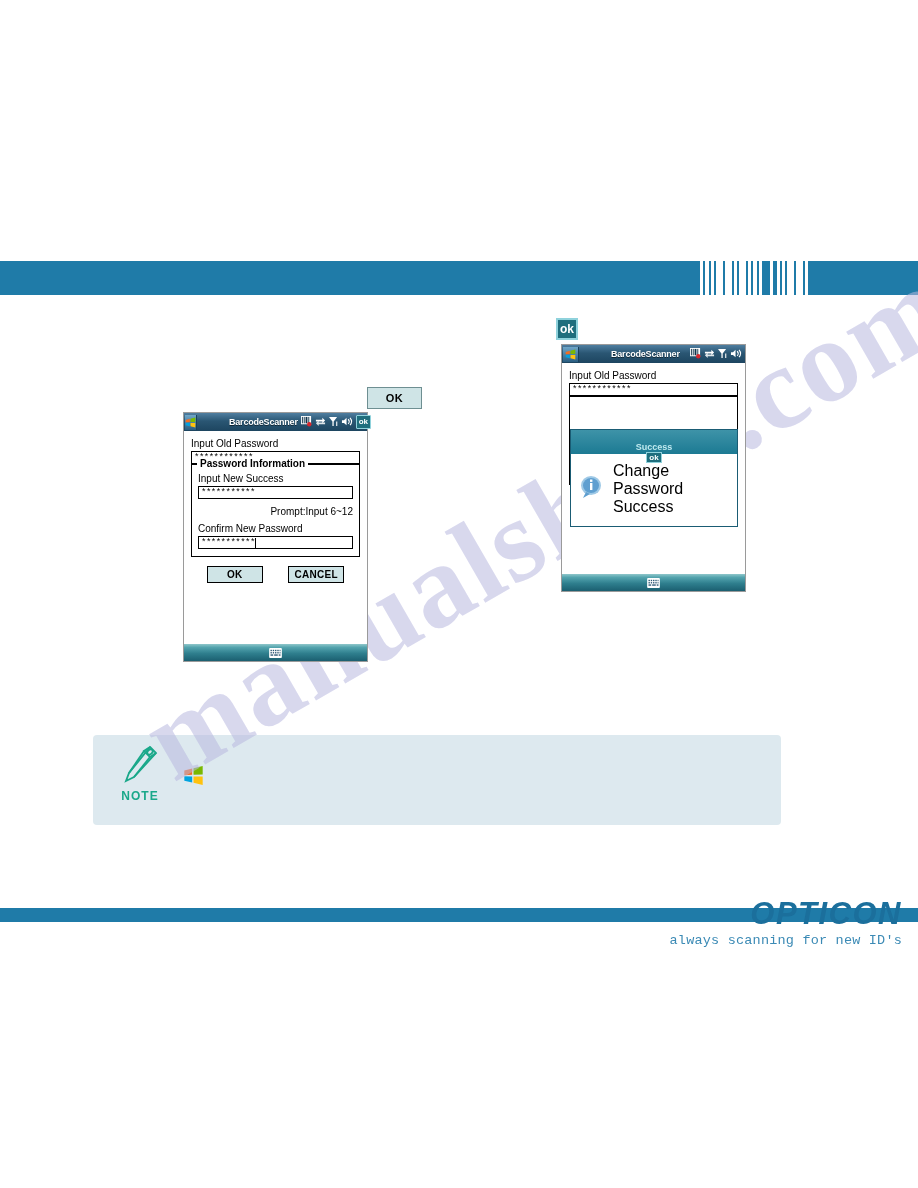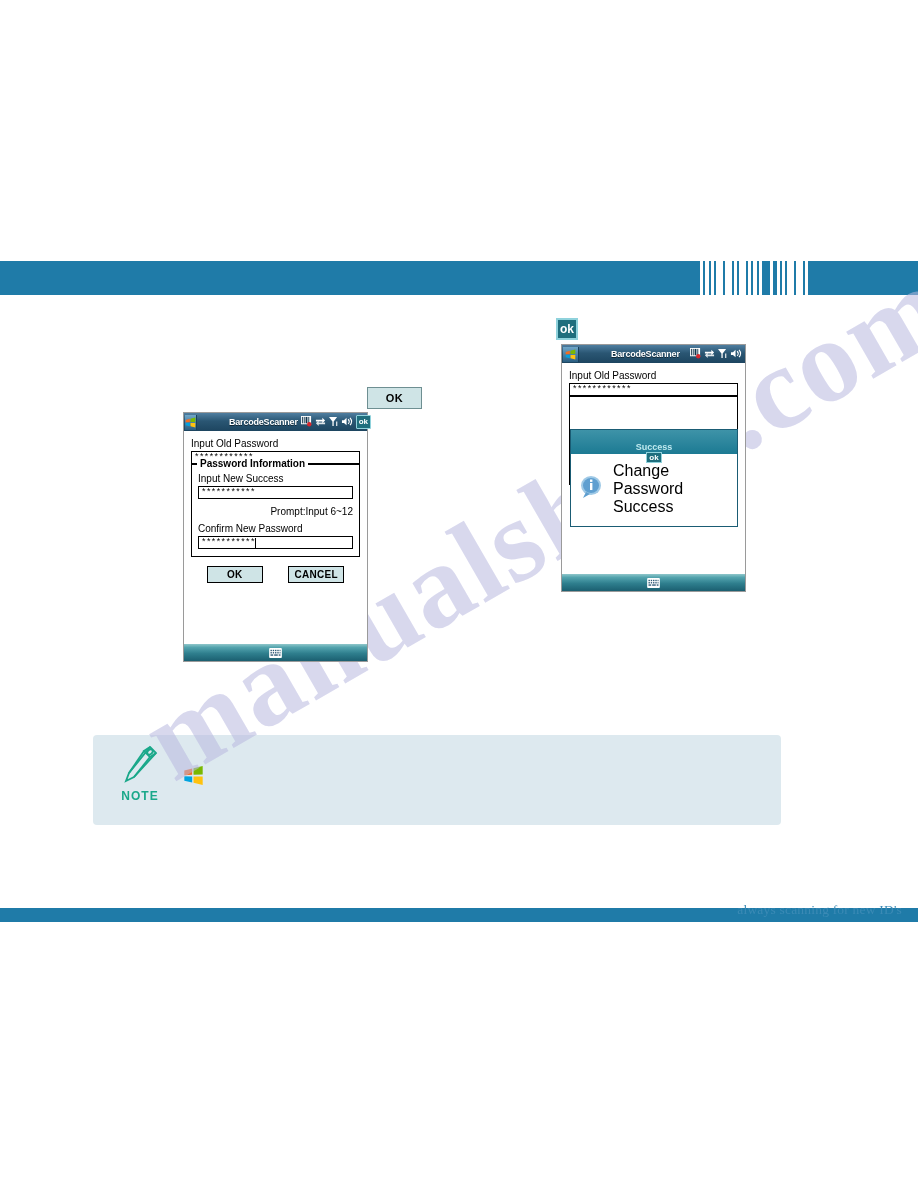--- a/index.html
+++ b/index.html
@@ -64,21 +64,21 @@
   .logo-name {
     font-family: "Liberation Sans", sans-serif;
     font-size: 31px;
     font-weight: 700;
     font-style: italic;
     letter-spacing: 1.5px;
     color: #1b6f9c;
     line-height: 1;
   }
   .logo-tag {
-    font-family: Liberation Serif, serif;
+    font-family: Liberation Mono, monospace;
     font-size: 13.5px;
     color: #3b8ab5;
     margin-top: 4px;
     letter-spacing: .2px;
   }
 
   
   .note-box {
     position: absolute; left: 93px; top: 735px;
     width: 688px; height: 90px;
@@ -554,14 +554,15 @@
   <svg width="21" height="21" viewBox="0 0 16 16">
     <path d="M1 4.2 L7 2.6 L7 7.4 L1 7.8 Z" fill="#f36d21"></path>
     <path d="M8 2.4 L15 0.8 L15 7.2 L8 7.4 Z" fill="#7ab800"></path>
     <path d="M1 8.6 L7 8.8 L7 13.4 L1 12 Z" fill="#00a3e0"></path>
     <path d="M8 8.8 L15 8.8 L15 15.2 L8 13.6 Z" fill="#ffc20e"></path>
   </svg>
 </span>
 
 <div class="footer-bar"></div>
 <div class="logo-wrap">
+  <div class="logo-name">OPTICON</div>
   <div class="logo-tag">always scanning for new ID's</div>
 </div>
 
 </body></html>

